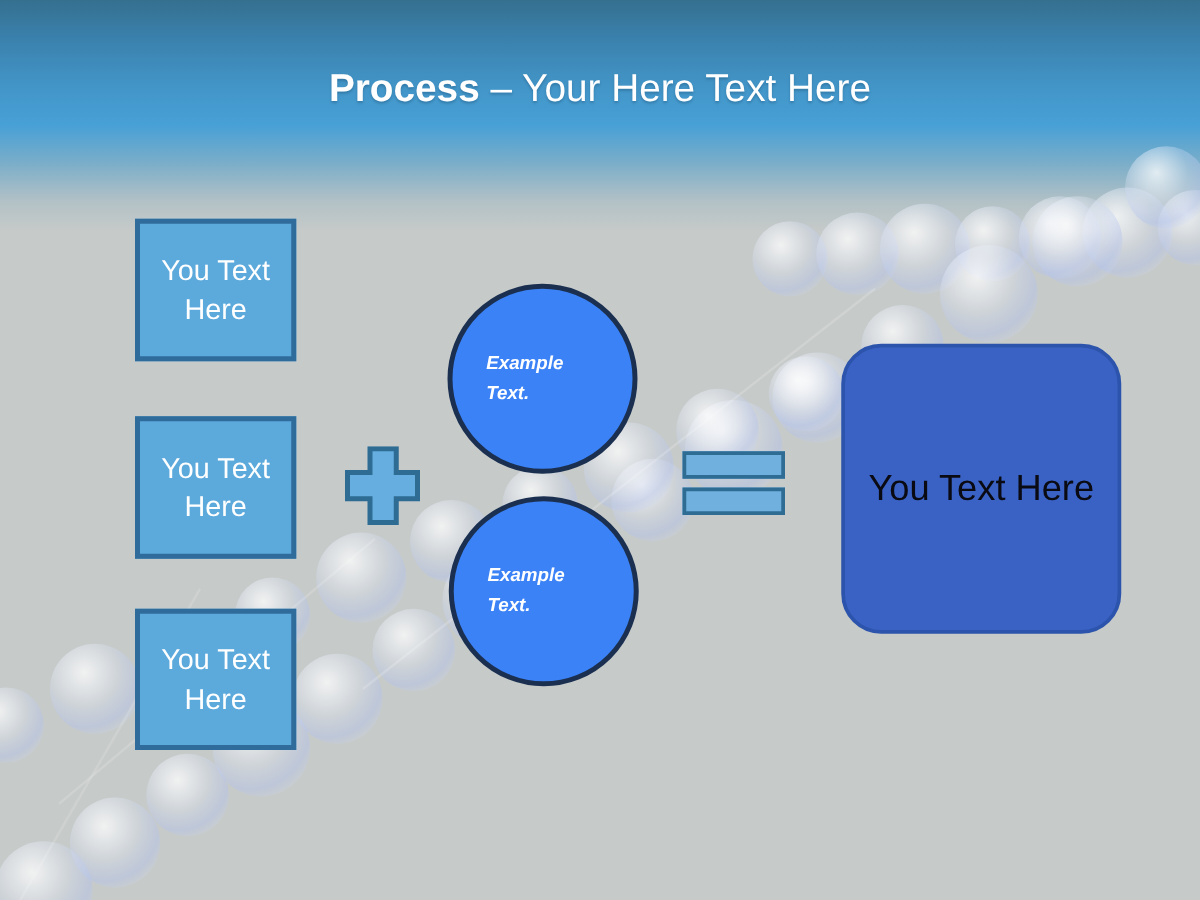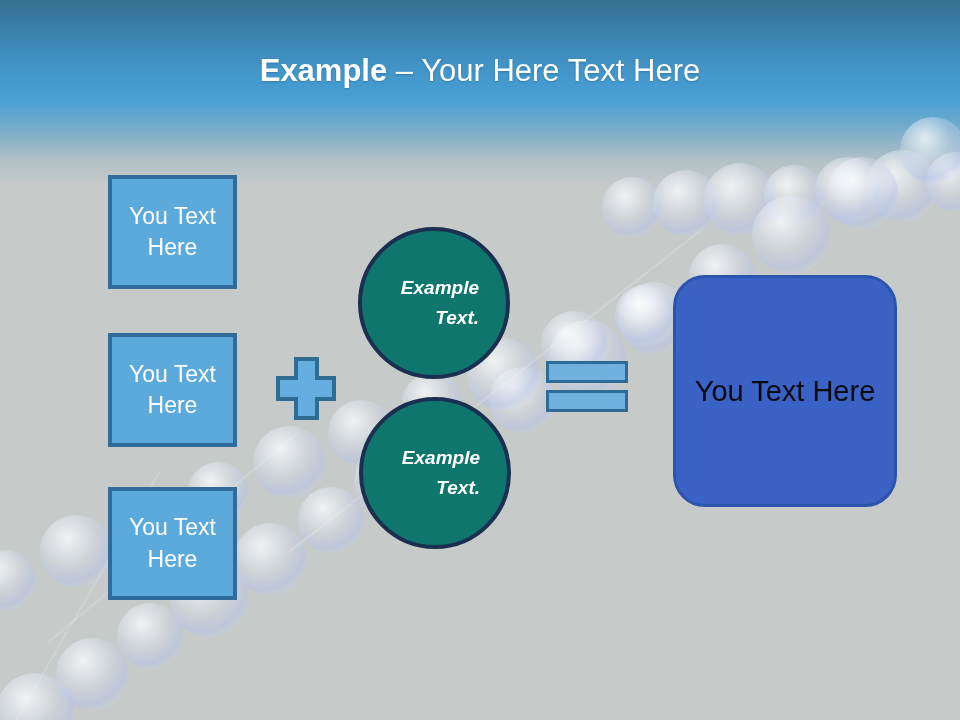--- a/index.html
+++ b/index.html
@@ -52,23 +52,23 @@
   .op-plus { position:absolute; left:276px; top:357px; }
   .op-equals { position:absolute; left:546px; top:361px; width:82px; }
   .eq-bar {
     width:82px; height:22px; box-sizing:border-box;
     background:#6FB0DF; border:3px solid #2E6C94;
   }
   .eq-bar + .eq-bar { margin-top:7px; }
 
   .example-circle {
     position:absolute; width:152px; height:152px; border-radius:50%;
-    background:#0f766e; border:4px solid #1B3050; box-sizing:border-box;
-    display:flex; align-items:center; justify-content:center; text-align:right;
-    color:#ffffff; font-size:19px; font-weight:bold; font-style:italic;
+    background:#3b82f6; border:4px solid #1B3050; box-sizing:border-box;
+    display:flex; align-items:center; justify-content:center; text-align:left;
+    color:#ffffff; font-size:15px; font-weight:bold; font-style:italic;
     line-height:1.6;
   }
   .example-circle .txt { width:90px; }
   .example-circle.c1 { left:358px; top:227px; }
   .example-circle.c2 { left:359px; top:397px; }
 
   .result-box {
     position:absolute; left:673px; top:275px; width:224px; height:232px;
     background:#3A62C4; border:3px solid #2C54AC; border-radius:32px;
     box-sizing:border-box;
@@ -114,21 +114,21 @@
       <div class="bubble" style="left: 114.222px; top: 488.111px; height: 66px; width: 66px;"></div>
       <div class="bubble" style="left: 40.1111px; top: 514.556px; height: 72px; width: 72px;"></div>
       <div class="bubble" style="left: -25px; top: 550px; height: 60px; width: 60px;"></div>
       <div class="filament" style="left: 700px; top: 230px; width: 520px; transform: rotate(142deg); opacity: 0.5;"></div>
       <div class="filament" style="left: 300px; top: 430px; width: 330px; transform: rotate(140deg); opacity: 0.45;"></div>
       <div class="filament" style="left: 160px; top: 470px; width: 300px; transform: rotate(120deg); opacity: 0.4;"></div>
     </div>
 
   <div class="content">
     <div class="slide-title">
-      <span class="kw">Example</span>
+      <span class="kw">Process</span>
       <span> </span>
       <span>– Your Here Text Here</span>
     </div>
 
     <div class="input-box b1">
       <span>You Text Here</span>
     </div>
     <div class="input-box b2">
       <span>You Text Here</span>
     </div>

